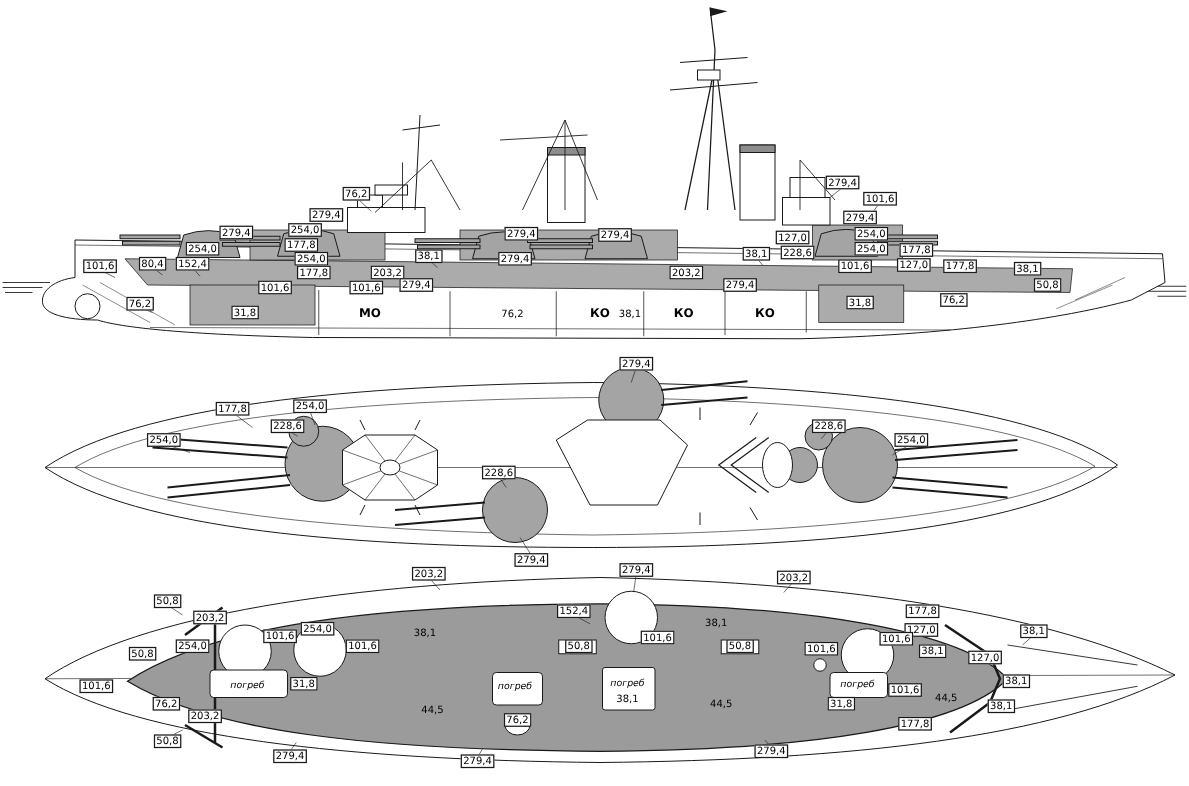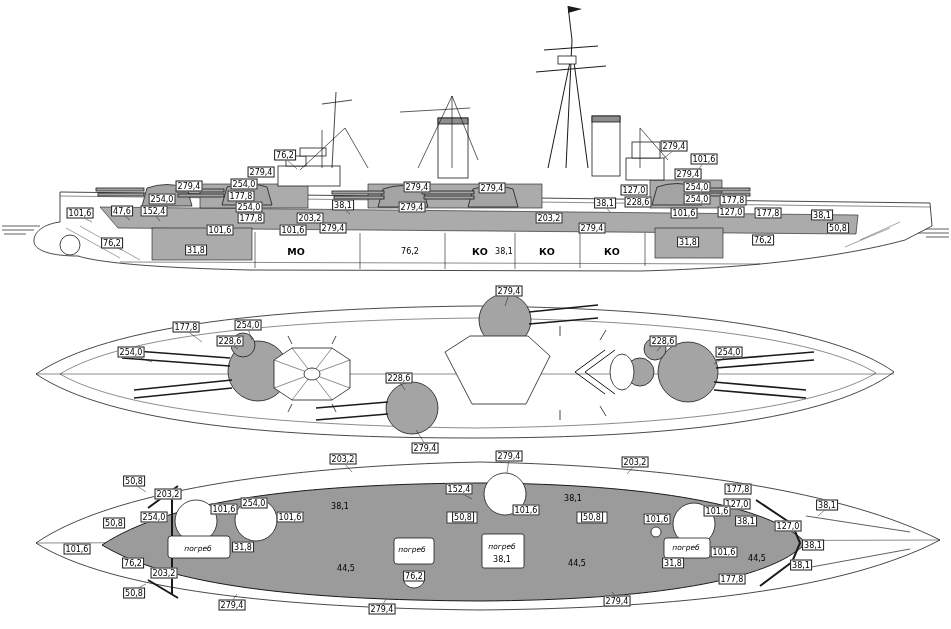--- a/index.html
+++ b/index.html
@@ -146,21 +146,21 @@
       <div class="lbl box" style="left: 697px; top: 199px;">254,0</div>
       <div class="lbl box" style="left: 733px; top: 200px;">177,8</div>
       <div class="lbl box" style="left: 731px; top: 212px;">127,0</div>
       <div class="lbl box" style="left: 684px; top: 213px;">101,6</div>
       <div class="lbl box" style="left: 768px; top: 213px;">177,8</div>
       <div class="lbl box" style="left: 822px; top: 215px;">38,1</div>
       <div class="lbl box" style="left: 838px; top: 228px;">50,8</div>
       <div class="lbl box" style="left: 763px; top: 240px;">76,2</div>
       <div class="lbl box" style="left: 688px; top: 242px;">31,8</div>
       <div class="lbl box" style="left: 80px; top: 213px;">101,6</div>
-      <div class="lbl box" style="left: 122px; top: 211px;">47,6</div>
+      <div class="lbl box" style="left: 122px; top: 211px;">80,4</div>
       <div class="lbl box" style="left: 154px; top: 211px;">152,4</div>
       <div class="lbl box" style="left: 112px; top: 243px;">76,2</div>
       <div class="lbl box" style="left: 196px; top: 250px;">31,8</div>
       <div class="lbl box" style="left: 220px; top: 230px;">101,6</div>
       <div class="lbl box" style="left: 293px; top: 230px;">101,6</div>
       <div class="lbl box" style="left: 310px; top: 218px;">203,2</div>
       <div class="lbl box" style="left: 343px; top: 205px;">38,1</div>
       <div class="lbl box" style="left: 333px; top: 228px;">279,4</div>
       <div class="lbl box" style="left: 417px; top: 187px;">279,4</div>
       <div class="lbl box" style="left: 412px; top: 207px;">279,4</div>

